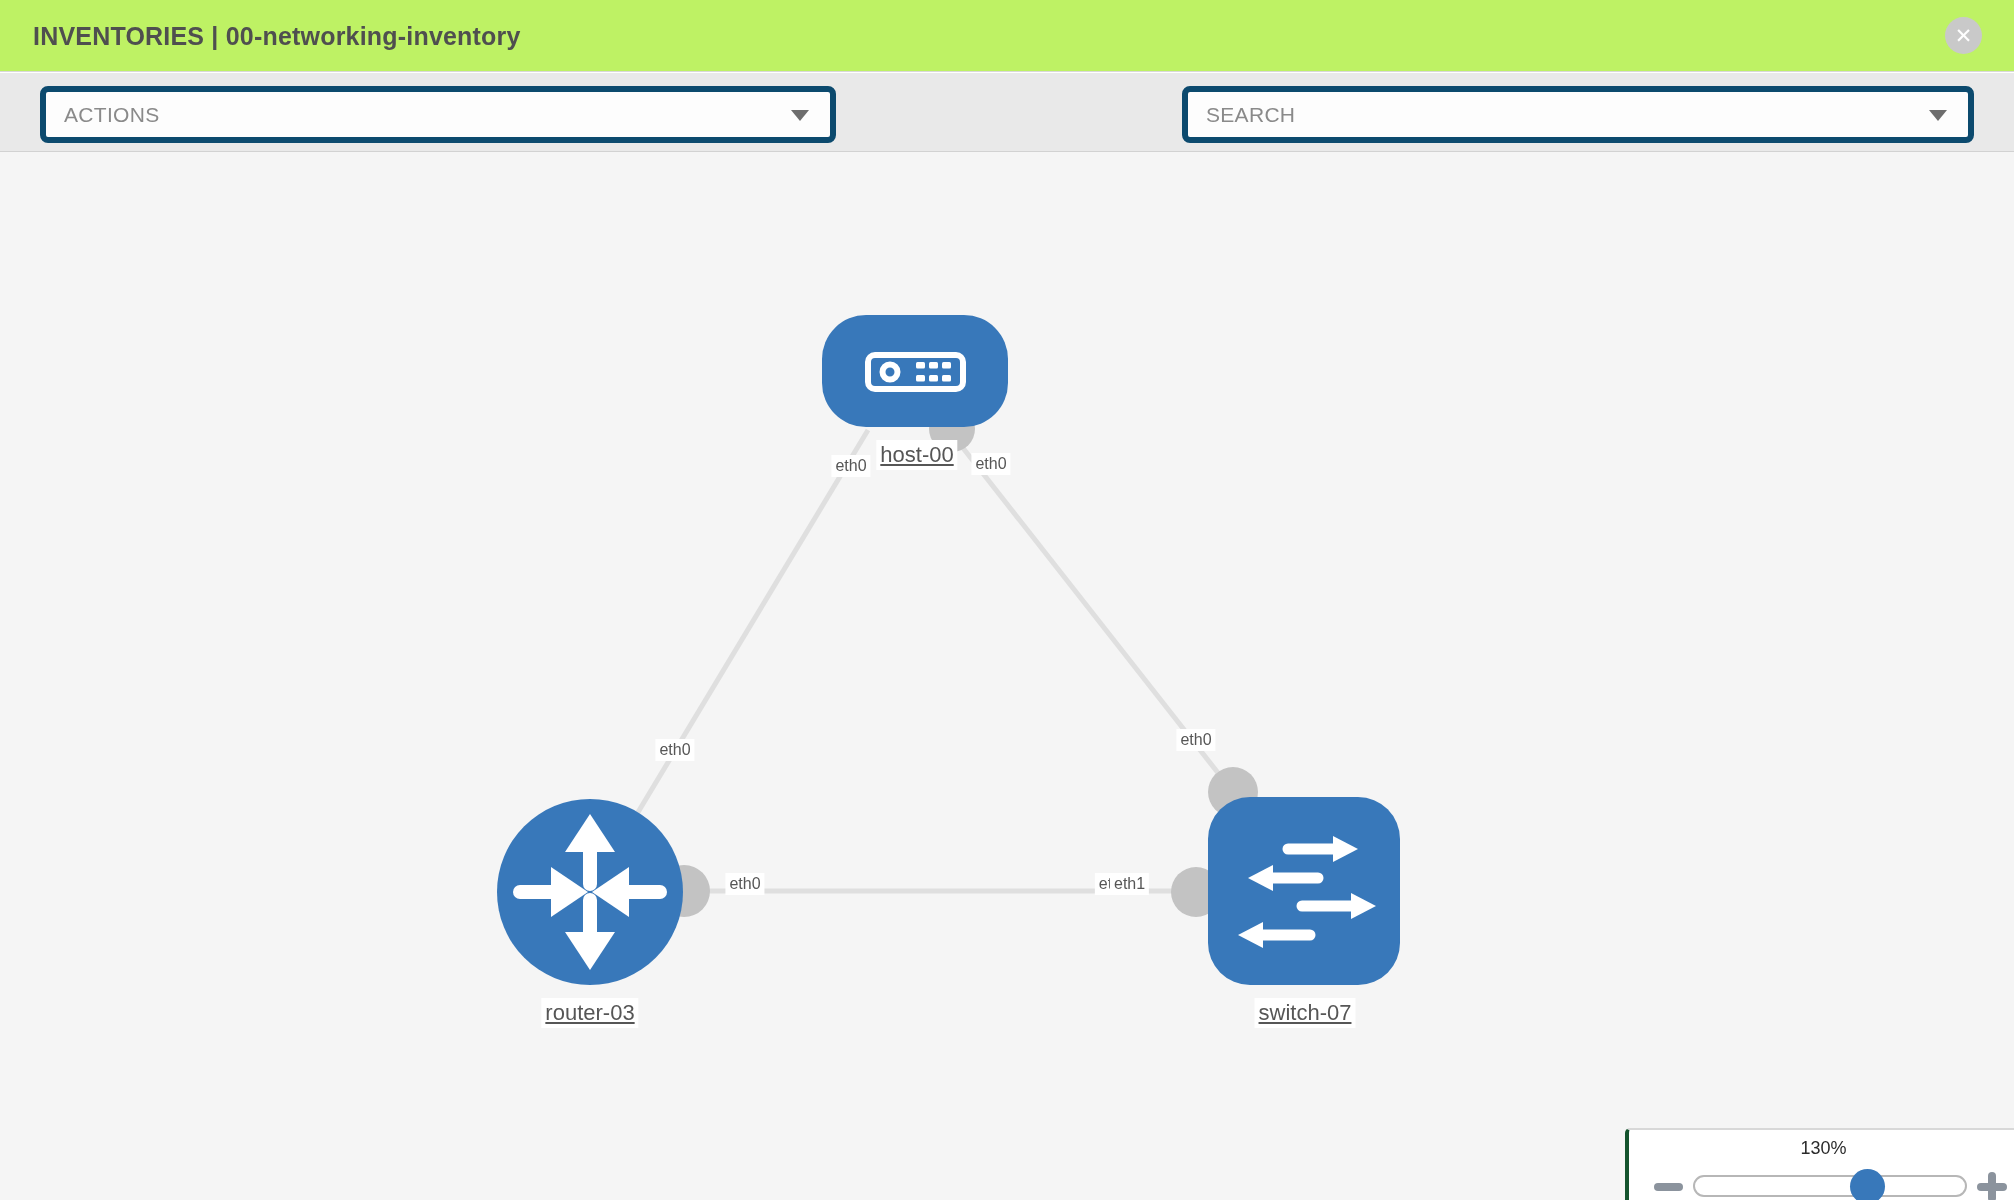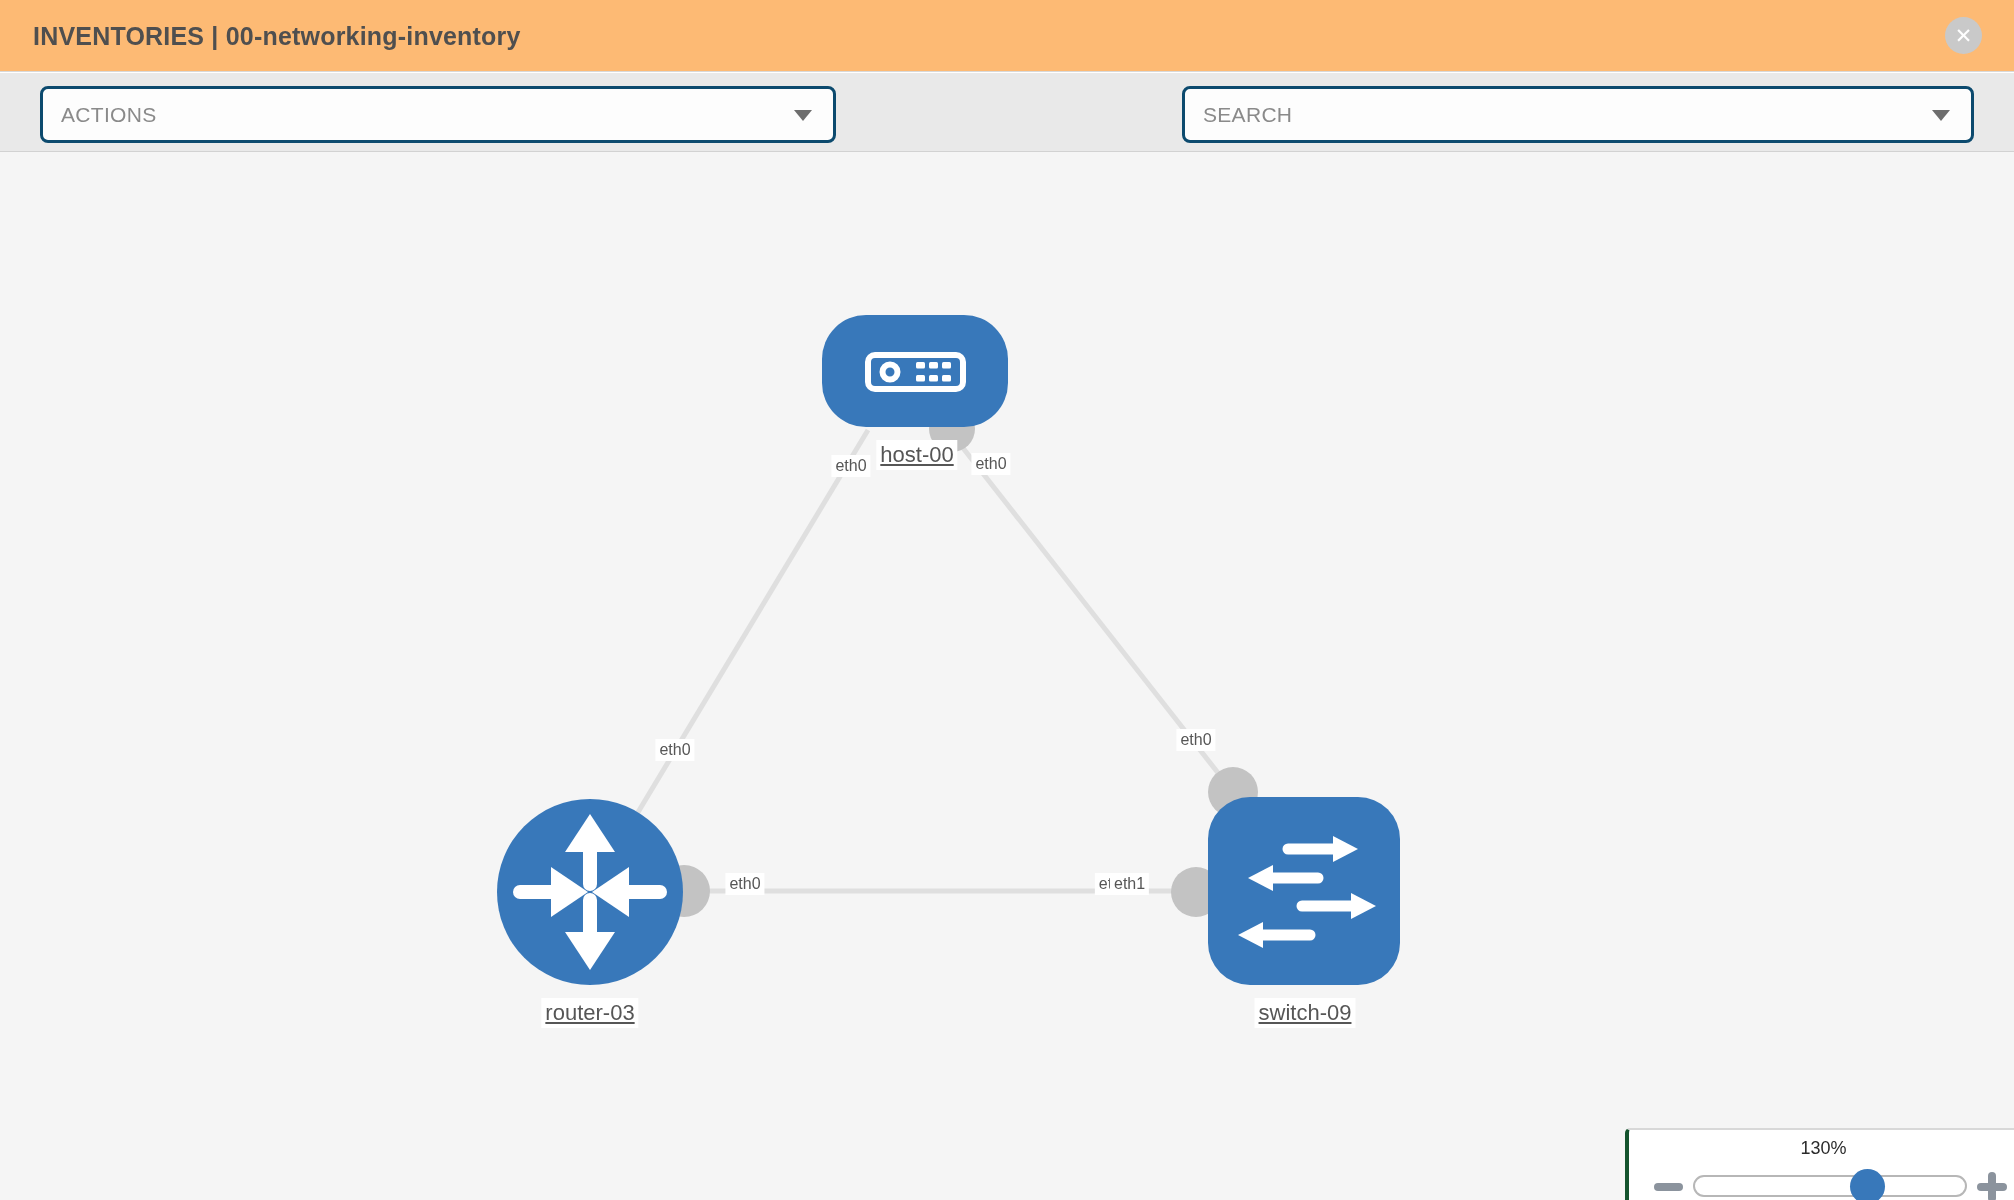--- a/index.html
+++ b/index.html
@@ -2,32 +2,32 @@
 <html><head>
 <meta charset="utf-8">
 <style>
   * { margin:0; padding:0; box-sizing:border-box; }
   html,body { width:2014px; height:1200px; overflow:hidden; background:#fff;
               font-family:"Liberation Sans","DejaVu Sans",sans-serif; }
   #app { position:relative; width:2014px; height:1200px; overflow:hidden; background:#fff; }
 
   
   .header { position:absolute; left:0; top:0; width:2014px; height:72px;
-            background:#fdba74; border-bottom:1px solid #d9d9d9; }
+            background:#bef264; border-bottom:1px solid #d9d9d9; }
   .header-title { position:absolute; left:33px; top:0; height:72px; display:flex; align-items:center;
                   font-size:25px; font-weight:bold; color:#4f4f4f; letter-spacing:0.2px; }
   .close-btn { position:absolute; right:32px; top:17px; width:37px; height:37px; border-radius:50%;
                background:#c9c9c9; display:flex; align-items:center; justify-content:center; cursor:pointer; }
   .close-btn span { color:#ffffff; font-size:21px; font-weight:bold; line-height:1; }
 
   
   .toolbar { position:absolute; left:0; top:73px; width:2014px; height:79px;
              background:#e9e9e9; border-bottom:1px solid #d2d2d2; }
   .dd-box { position:absolute; top:13px; height:57px; background:#fdfdfd;
-            border:3px solid #0c4a6e; border-radius:8px; display:flex; align-items:center; cursor:pointer; }
+            border:6px solid #0c4a6e; border-radius:8px; display:flex; align-items:center; cursor:pointer; }
   .dd-box .dd-label { padding-left:18px; font-size:21px; color:#8a8a8a; letter-spacing:0.3px; }
   .dd-caret { position:absolute; right:21px; top:50%; margin-top:-5px; width:0; height:0;
               border-left:9px solid transparent; border-right:9px solid transparent;
               border-top:11px solid #6d6d6d; }
   .actions-dd { left:40px; width:796px; }
   .search-dd  { left:1182px; width:792px; }
   .tool-icon { position:absolute; top:99px; width:32px; height:32px; cursor:pointer; }
   .tool-icon svg { width:32px; height:32px; fill:#7d8590; }
   .wrench-btn { left:1050px; }
   .key-btn { left:1118px; }
@@ -160,21 +160,21 @@
     <div class="net-label if-label" style="left:851px;  top:314px;">eth0</div>
     <div class="net-label node-label" style="left:917px;  top:303px;">host-00</div>
     <div class="net-label if-label" style="left:991px;  top:312px;">eth0</div>
     <div class="net-label if-label" style="left:675px;  top:598px;">eth0</div>
     <div class="net-label if-label" style="left:745px;  top:732px;">eth0</div>
     <div class="overlap-wrap" style="left:1122px; top:732px;">
       <span class="if-piece">eth0</span><span class="if-piece over">eth1</span>
     </div>
     <div class="net-label if-label" style="left:1196px; top:588px;">eth0</div>
     <div class="net-label node-label" style="left:590px;  top:861px;">router-03</div>
-    <div class="net-label node-label" style="left:1305px; top:861px;">switch-09</div>
+    <div class="net-label node-label" style="left:1305px; top:861px;">switch-07</div>
   </div>
 
   <div class="zoom-panel">
     <div class="zoom-level">130%</div>
     <div class="zoom-minus">
       <span></span>
     </div>
     <div class="zoom-track"></div>
     <div class="zoom-handle"></div>
     <div class="zoom-plus">

